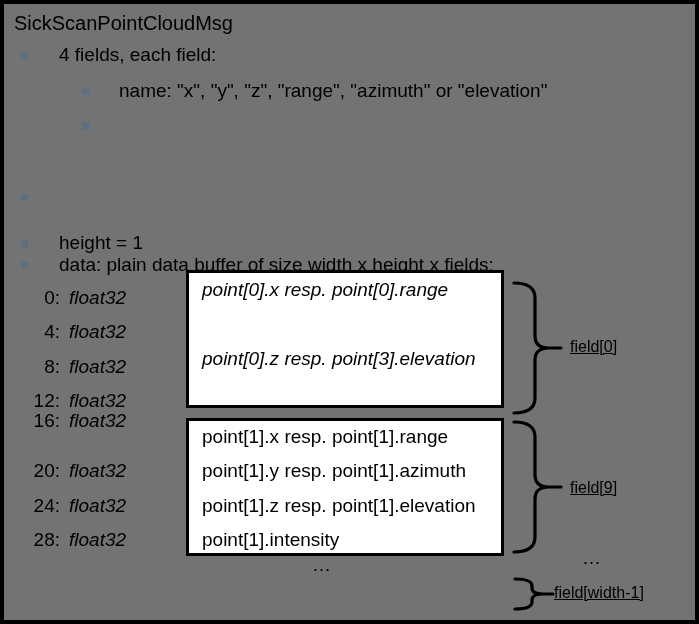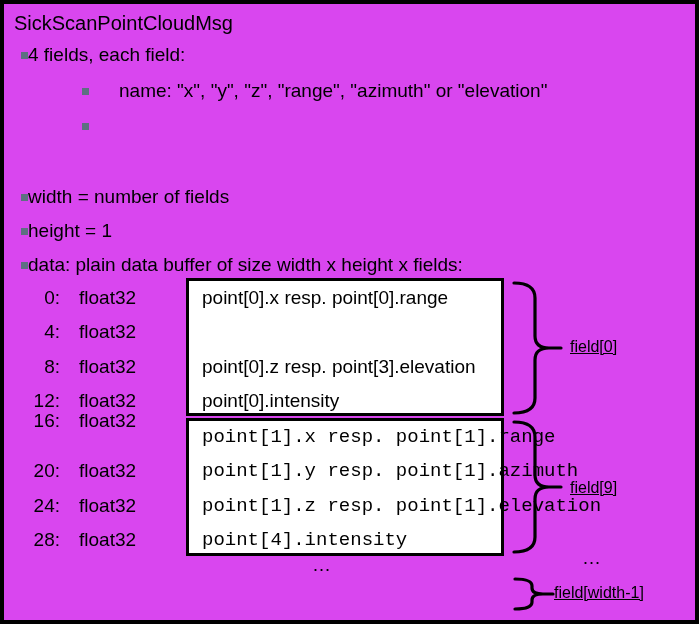--- a/index.html
+++ b/index.html
@@ -1,50 +1,50 @@
 <!DOCTYPE html>
 <html><head>
 <meta charset="utf-8">
 <style>
   html,body{margin:0;padding:0;background:#ffffff;}
   .page{
     position:relative;
     width:699px;height:624px;
     box-sizing:border-box;
     border:4px solid #000000;
-    background:#d946ef;
+    background:#737373;
     font-family:"Liberation Sans","DejaVu Sans",sans-serif;
     font-size:19px;
     color:#000000;
     overflow:hidden;
   }
   .title{
     position:absolute;left:10px;top:8px;
     font-size:20px;line-height:23px;
   }
   .line{position:absolute;display:flex;align-items:flex-start;line-height:22px;}
   .lvl1{left:17px;}
   .lvl2{left:78px;}
   .sq{
     width:7px;height:7px;flex:none;margin-top:8px;
     background:#5d7081;
   }
-  .lvl1 .bt{}
+  .lvl1 .bt{margin-left:31px;}
   .lvl2 .bt{margin-left:30px;}
   .offset-row{
     position:absolute;left:0;display:flex;line-height:22px;
   }
   .onum{display:inline-block;width:56px;text-align:right;}
-  .otype{margin-left:19px;}
+  .otype{margin-left:9px;font-style:italic;}
   .box{
     position:absolute;left:182px;width:318px;height:138px;
     box-sizing:border-box;border:3px solid #000000;background:#ffffff;
   }
-  .box1{top:274px;}
-  .box2{top:414px;font-family:Liberation Mono, monospace;}
+  .box1{top:266px;font-style:italic;}
+  .box2{top:414px;}
   .brow{position:absolute;left:13px;line-height:22px;white-space:nowrap;}
   .brace-svg{position:absolute;overflow:visible;}
   .brace-svg path{fill:none;stroke:#000000;stroke-width:3.2;stroke-linecap:round;}
   .field-label{position:absolute;font-size:16px;line-height:23px;white-space:nowrap;text-decoration:underline;}
   .ellipsis{position:absolute;font-size:19px;line-height:22px;letter-spacing:2px;}
 </style>
 </head>
 <body>
 
 <div class="page">
@@ -59,23 +59,22 @@
   <div class="line lvl2" style="top:76px">
     <span class="sq"></span>
     <span class="bt">name: "x", "y", "z", "range", "azimuth" or "elevation"</span>
   </div>
   <div class="line lvl2" style="top:111px">
     <span class="sq"></span>
   </div>
 
   <div class="line lvl1" style="top:182px">
     <span class="sq"></span>
-    <span class="bt">width = number of fields</span>
   </div>
-  <div class="line lvl1" style="top:216px">
+  <div class="line lvl1" style="top:228px">
     <span class="sq"></span>
     <span class="bt">height = 1</span>
   </div>
   <div class="line lvl1" style="top:250px">
     <span class="sq"></span>
     <span class="bt">data: plain data buffer of size width x height x fields:</span>
   </div>
 
   <div class="offset-row" style="top:283px">
     <span class="onum">0:</span>
@@ -107,28 +106,27 @@
     <span class="otype">float32</span>
   </div>
   <div class="offset-row" style="top:525px">
     <span class="onum">28:</span>
     <span class="otype">float32</span>
   </div>
 
   <div class="box box1">
     <div class="brow" style="top:6px">point[0].x resp. point[0].range</div>
     <div class="brow" style="top:75px">point[0].z resp. point[3].elevation</div>
-    <div class="brow" style="top:109px">point[0].intensity</div>
   </div>
 
   <div class="box box2">
     <div class="brow" style="top:5px">point[1].x resp. point[1].range</div>
     <div class="brow" style="top:39px">point[1].y resp. point[1].azimuth</div>
     <div class="brow" style="top:74px">point[1].z resp. point[1].elevation</div>
-    <div class="brow" style="top:108px">point[4].intensity</div>
+    <div class="brow" style="top:108px">point[1].intensity</div>
   </div>
 
   <svg class="brace-svg" style="left:507px;top:276px" width="60" height="136" viewBox="0 0 60 136" aria-hidden="true">
     <path d="M3,3 Q24,3 24,18 L24,56 Q24,68 38,68 L50,68 M38,68 Q24,68 24,80 L24,118 Q24,133 3,133"></path>
   </svg>
   <div class="field-label" style="left:566px;top:331px">field[0]</div>
 
   <svg class="brace-svg" style="left:507px;top:415px" width="60" height="136" viewBox="0 0 60 136" aria-hidden="true">
     <path d="M3,3 Q24,3 24,18 L24,56 Q24,68 38,68 L50,68 M38,68 Q24,68 24,80 L24,118 Q24,133 3,133"></path>
   </svg>

